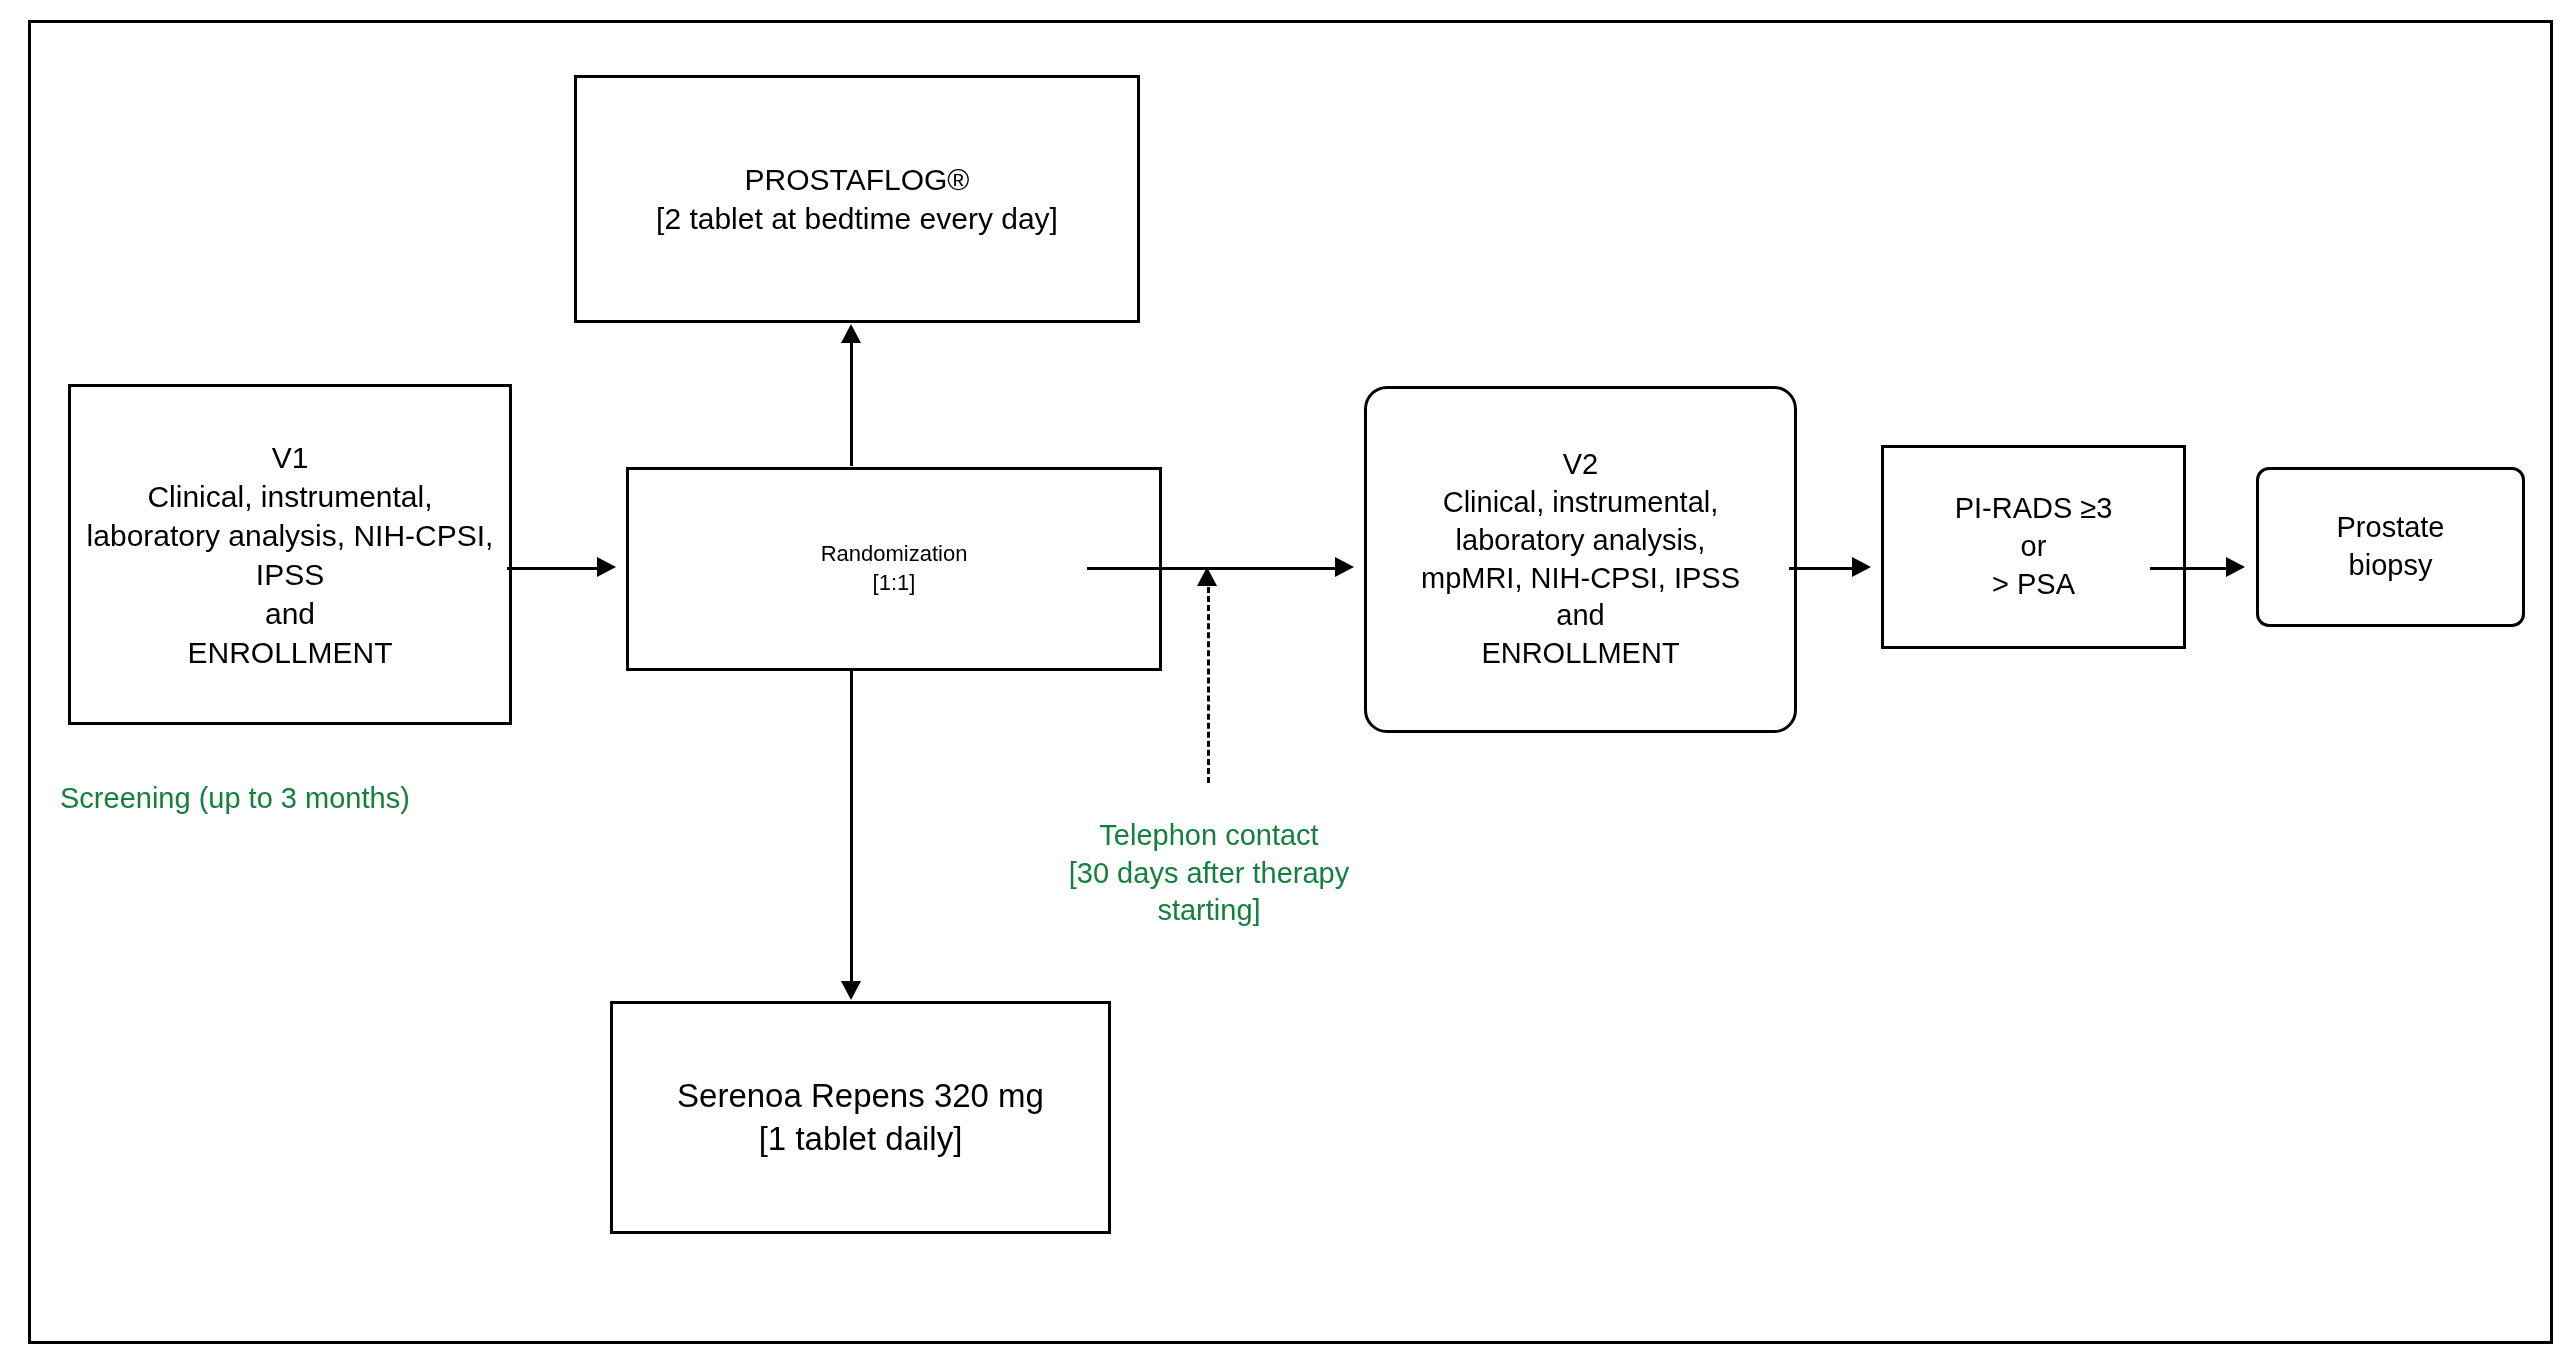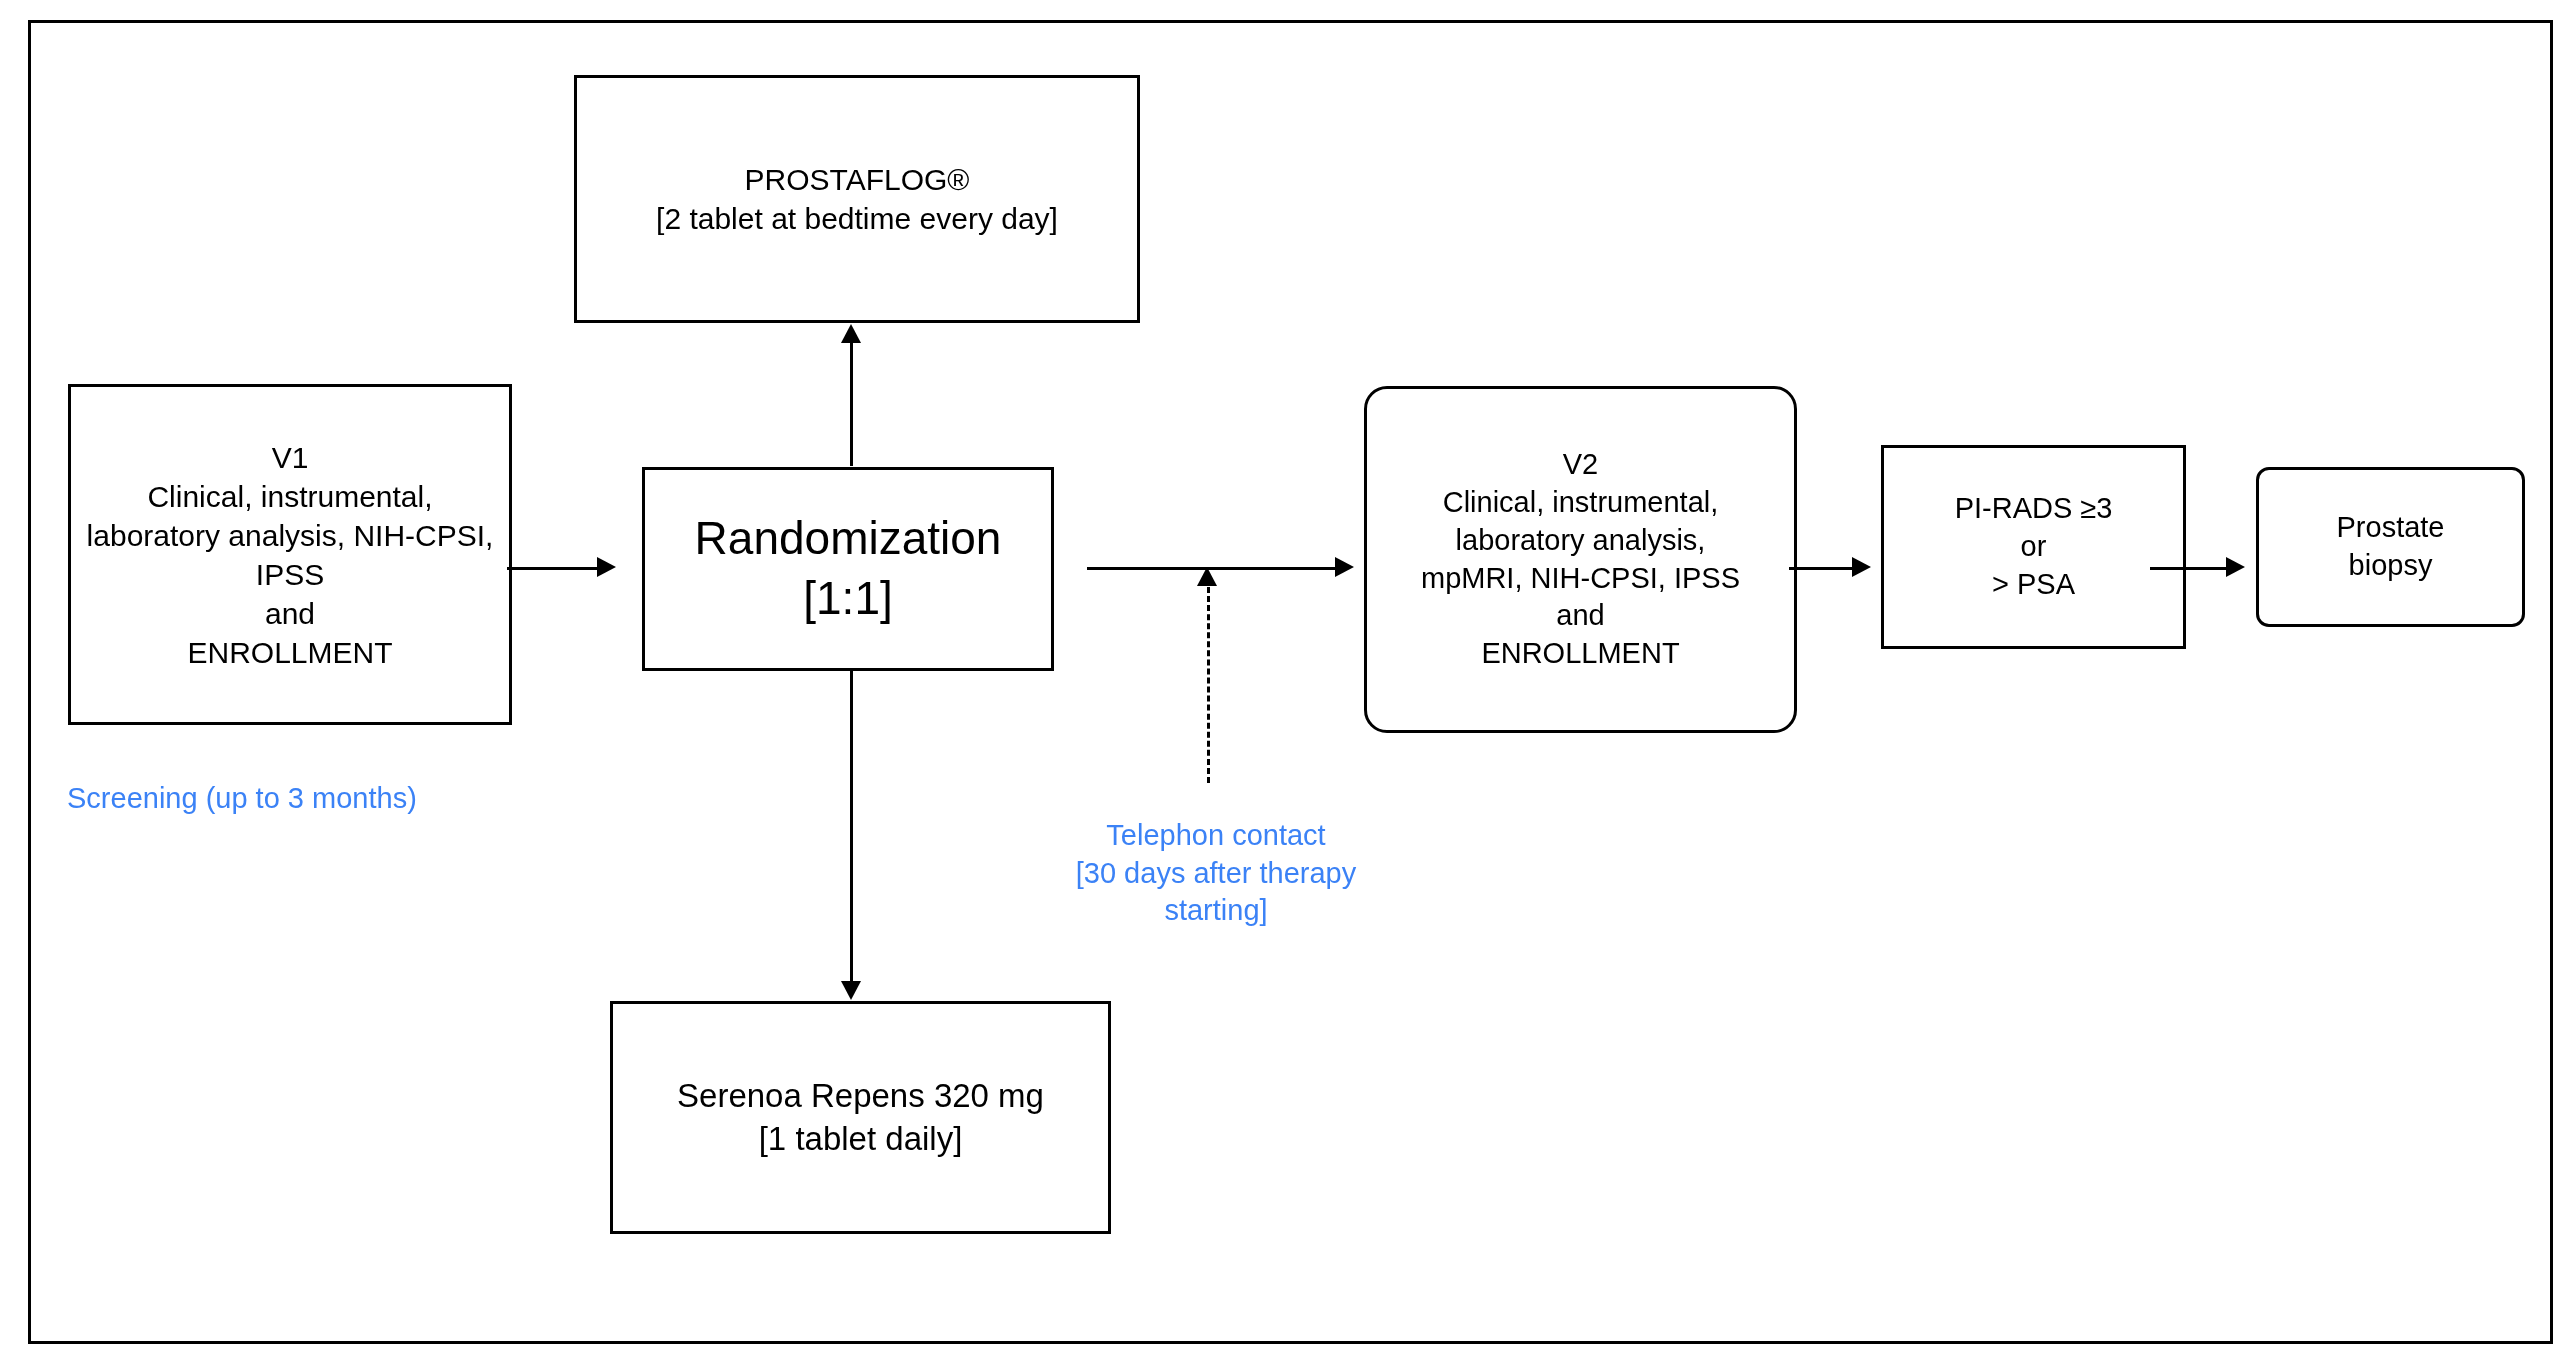--- a/index.html
+++ b/index.html
@@ -15,28 +15,28 @@
     position:absolute;box-sizing:border-box;border:3.3px solid #000;background:#fff;
     display:flex;align-items:center;justify-content:center;text-align:center;
     line-height:1.30;
     margin-left:8px;
   }
   .node .txt{display:block;width:100%;padding:0 8.2px;box-sizing:border-box;}
 
   
   #node-prostaflog{left:566px;top:75px;width:566px;height:248px;font-size:30px;}
   #node-v1        {left:60px; top:384px;width:444px;height:341px;font-size:30px;}
-  #node-random    {left:634px;top:467px;width:412px;height:204px;font-size:46px;}
+  #node-random    {left:618px;top:467px;width:536px;height:204px;font-size:22px;}
   #node-v2        {left:1356px;top:386px;width:433px;height:347px;font-size:29px;border-radius:23px;}
   #node-pirads    {left:1873px;top:445px;width:305px;height:204px;font-size:29px;}
   #node-biopsy    {left:2248px;top:467px;width:269px;height:160px;font-size:29px;border-radius:13px;}
   #node-serenoa   {left:602px;top:1001px;width:501px;height:233px;font-size:33px;}
 
   
-  .caption{position:absolute;text-align:center;line-height:1.30;color:#3b82f6;margin-left:7px;}
+  .caption{position:absolute;text-align:center;line-height:1.30;color:#15803d;}
   #caption-screening{left:60px;top:780px;width:523px;text-align:left;font-size:29px;}
   #caption-phone{left:1054px;top:817px;width:310px;font-size:29px;}
 
   
   .hline{position:absolute;height:0;border-top:3.3px solid #000;}
   .vline{position:absolute;width:0;border-left:3.3px solid #000;}
   .vdash{position:absolute;width:0;border-left:3.3px dashed #000;}
 
   .arrow-r{position:absolute;width:0;height:0;
     border-top:10.6px solid transparent;border-bottom:10.6px solid transparent;border-left:19.6px solid #000;}

